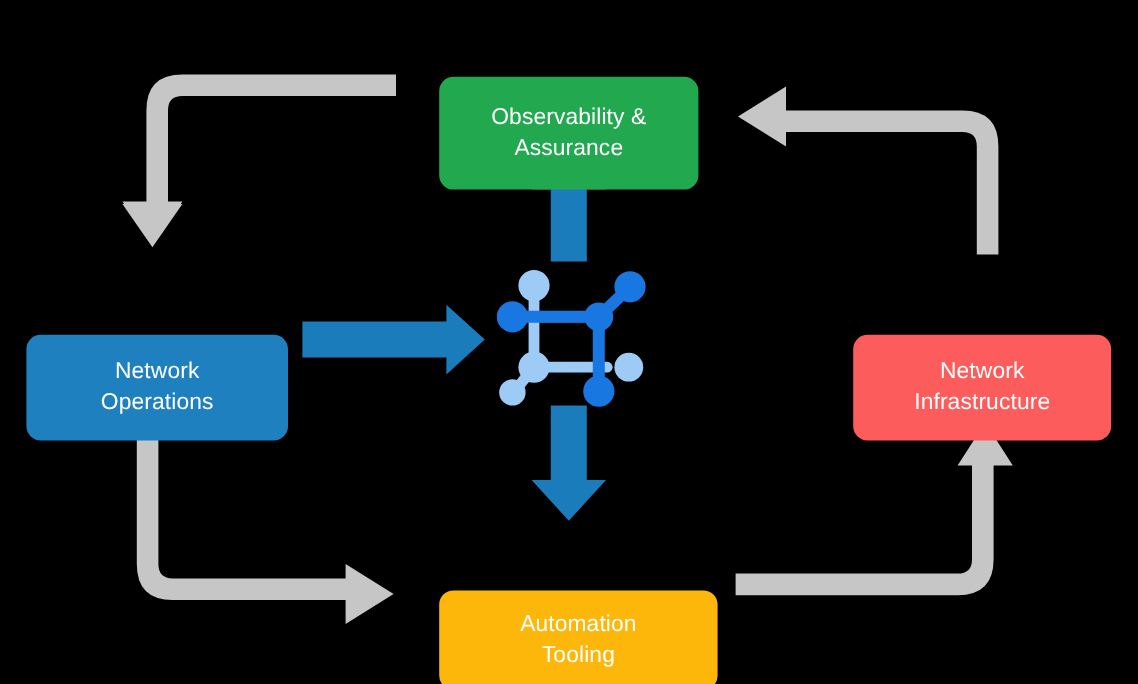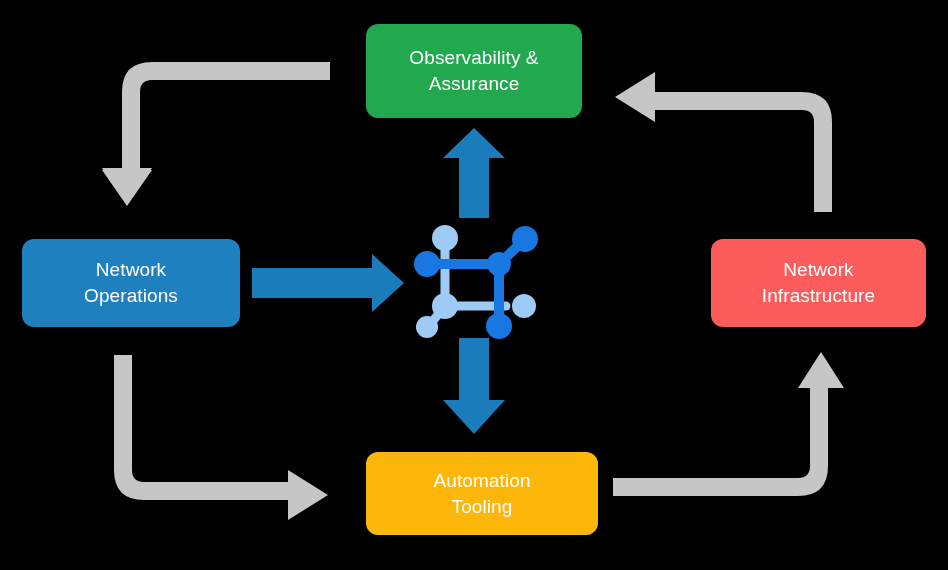--- a/index.html
+++ b/index.html
@@ -23,20 +23,21 @@
     justify-content: center;
     text-align: center;
     color: #ffffff;
     font-size: 19px;
     line-height: 1.35;
     font-weight: 400;
     letter-spacing: 0.1px;
     box-sizing: border-box;
     padding: 6px 10px;
     white-space: pre-line;
+    margin-top: 40px;
   }
   #box-observability {
     left: 366px;
     top: 24px;
     width: 216px;
     height: 94px;
   }
   #box-operations {
     left: 22px;
     top: 239px;

